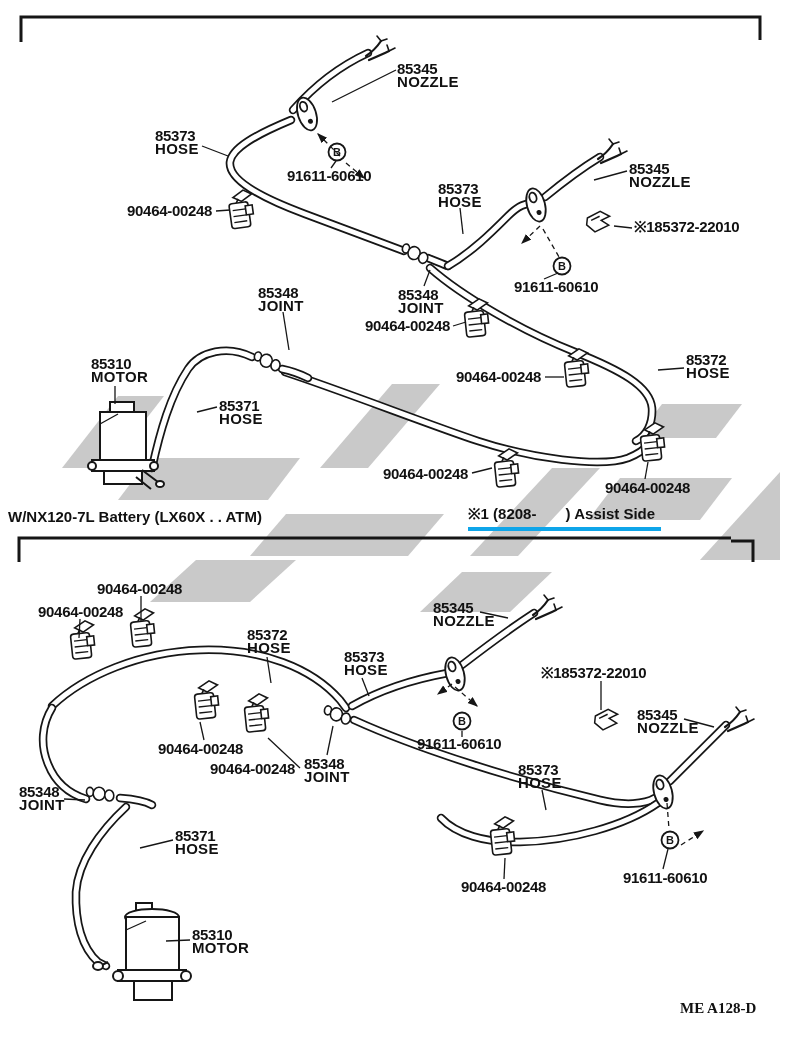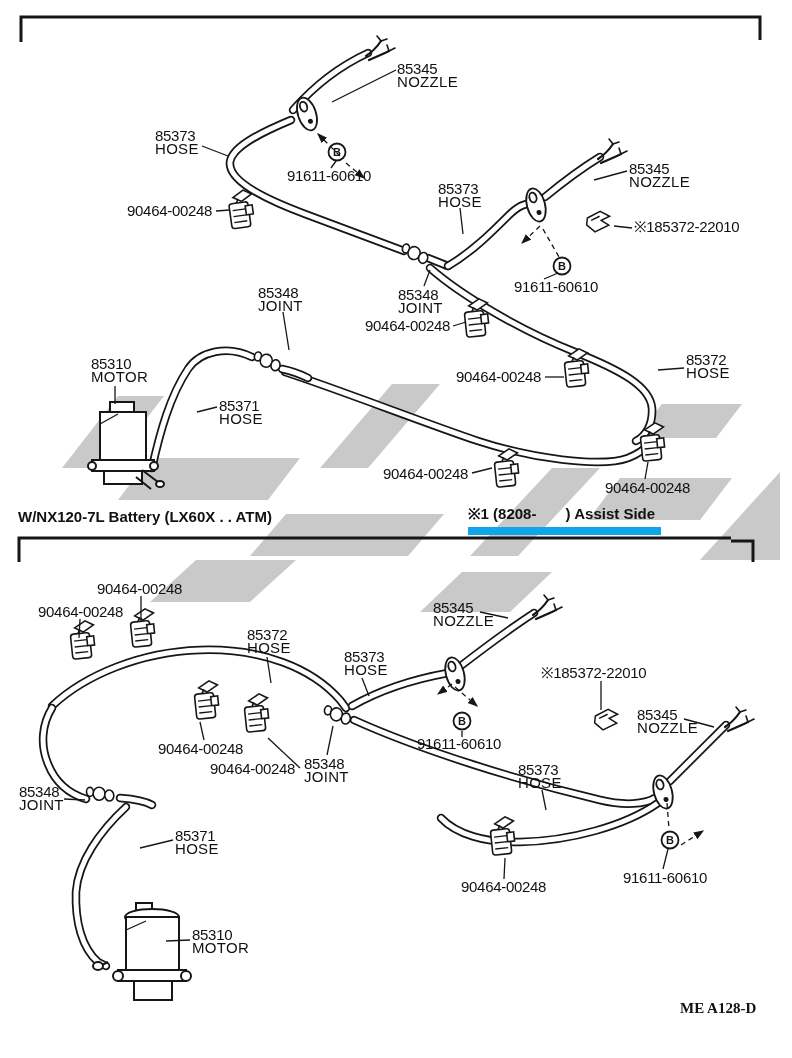--- a/index.html
+++ b/index.html
@@ -4,26 +4,26 @@
 <style>
   html,body{margin:0;padding:0;background:#e8e8e8;}
   .page{position:relative;width:792px;height:1058px;background:#ffffff;overflow:hidden;
         font-family:"Liberation Sans",sans-serif;color:#111;}
   .art{position:absolute;left:0;top:0;}
   
   .tube{stroke:#161616;stroke-width:8.5;fill:none;stroke-linecap:round;}
   .tube-i{stroke:#ffffff;stroke-width:5;fill:none;stroke-linecap:round;}
   .gt{font:bold 11px "Liberation Sans",sans-serif;text-anchor:middle;}
   
-  .part-label{position:absolute;font-weight:normal;white-space:nowrap;}
+  .part-label{position:absolute;font-weight:bold;white-space:nowrap;}
   .pn{font-size:15px;line-height:14px;letter-spacing:-0.3px;}
   .pw{font-size:15px;line-height:12px;letter-spacing:0.3px;}
-  .divider-left{position:absolute;left:18px;top:508px;font-size:15px;font-weight:bold;white-space:pre;}
+  .divider-left{position:absolute;left:8px;top:508px;font-size:15px;font-weight:bold;white-space:pre;}
   .divider-right{position:absolute;left:468px;top:503px;font-size:15px;font-weight:bold;
-                 border-bottom:8px solid #0ea5e9;padding:0 6px 4px 0;white-space:pre;}
+                 border-bottom:4px solid #0ea5e9;padding:0 6px 4px 0;white-space:pre;}
   .footer-code{position:absolute;left:680px;top:1000px;font-size:15px;font-weight:bold;font-family:Liberation Serif, serif;}
 </style>
 </head>
 <body>
 
 <div class="page">
 
 <svg class="art" width="792" height="1058" viewBox="0 0 792 1058">
   <defs>
     <marker id="arw" markerWidth="9" markerHeight="8" refX="7" refY="3" orient="auto">

